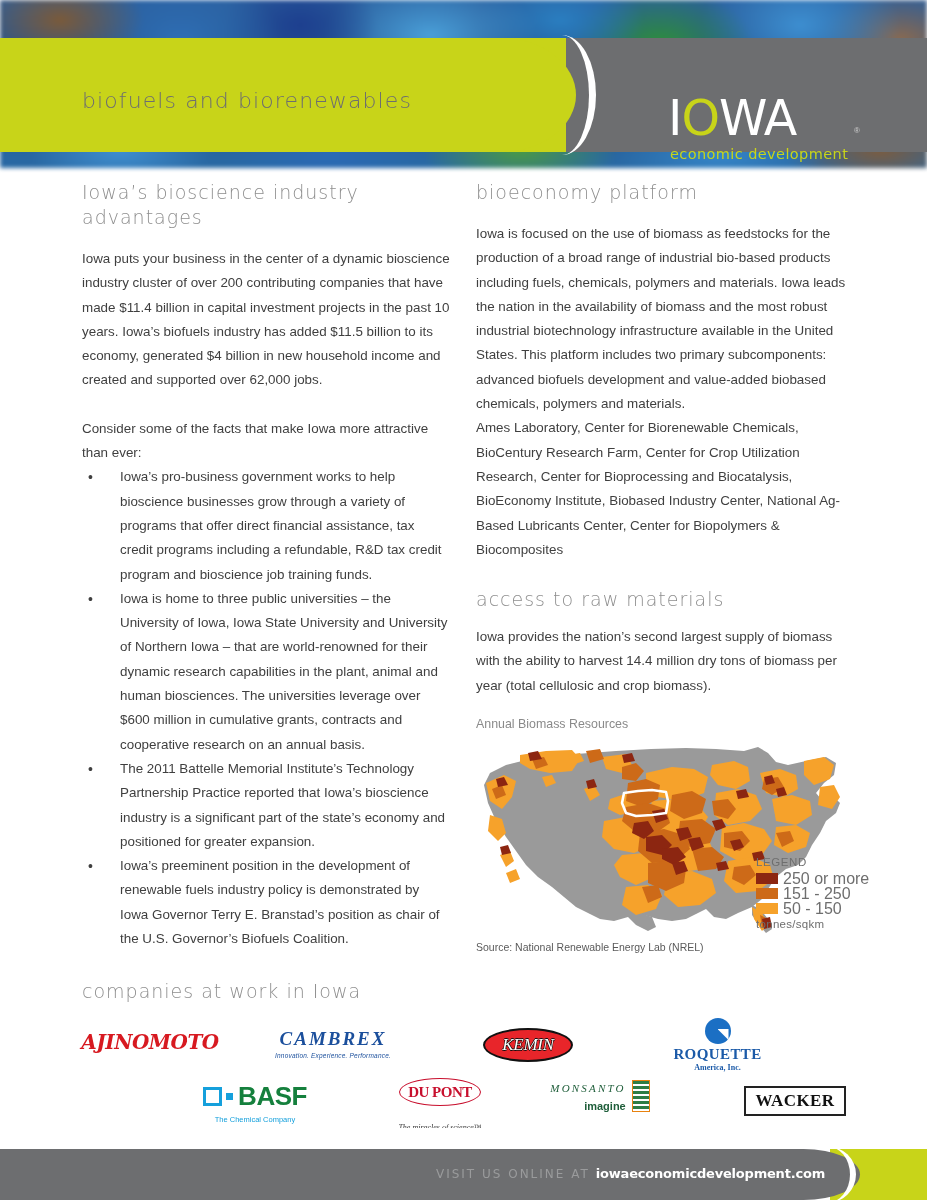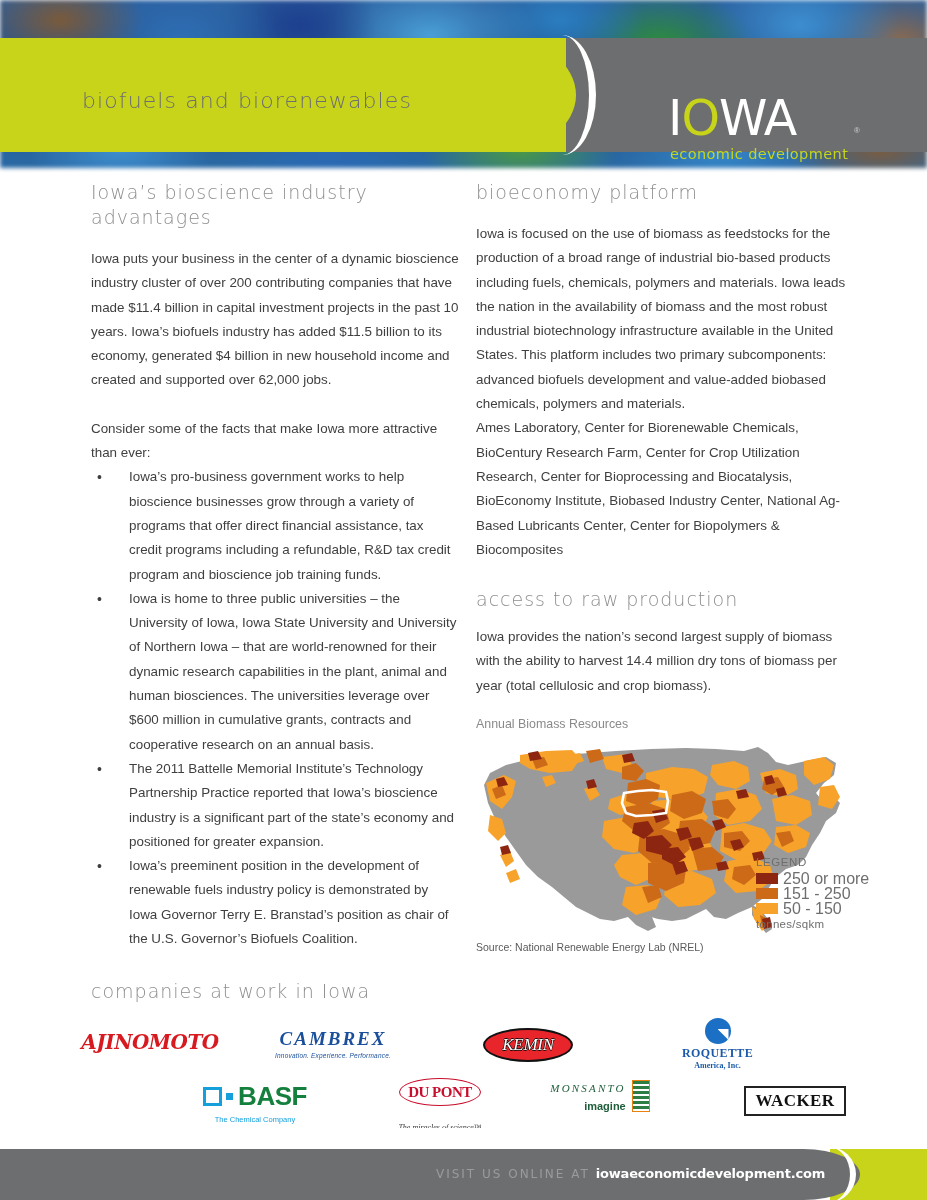--- a/index.html
+++ b/index.html
@@ -121,21 +121,21 @@
     white-space: nowrap;
   }
 
   
   #content {
     position: absolute;
     left: 0; top: 168px;
     width: 927px;
   }
   .col { position: absolute; top: 0; }
-  #col-left  { left: 91px;  width: 368px; }
+  #col-left  { left: 82px;  width: 368px; }
   #col-right { left: 476px; width: 372px; }
 
   h2.section-head {
     margin: 0;
     font-family: "DejaVu Sans", sans-serif;
     font-weight: 300;
     font-size: 19px;
     line-height: 25px;
     letter-spacing: 1.0px;
     color: #8e8e8e;
@@ -287,21 +287,21 @@
     content: "";
     position: absolute;
     right: 2px; top: 11px;
     width: 11px; height: 11px;
     background: #ffffff;
     clip-path: polygon(0 0, 100% 0, 100% 100%);
   }
   .roquette-main {
     font-family: "Liberation Serif", serif;
     font-weight: bold;
-    font-size: 12px;
+    font-size: 15px;
     color: #1b5aa8;
     letter-spacing: 0.4px;
   }
   .roquette-sub {
     font-family: "Liberation Serif", serif;
     font-weight: bold;
     font-size: 8px;
     color: #1b5aa8;
   }
   .basf-row { display: flex; align-items: center; justify-content: center; }
@@ -457,21 +457,21 @@
       <li>The 2011 Battelle Memorial Institute’s Technology Partnership Practice reported that Iowa’s bioscience industry is a significant part of the state’s economy and positioned for greater expansion.</li>
       <li>Iowa’s preeminent position in the development of renewable fuels industry policy is demonstrated by Iowa Governor Terry E. Branstad’s position as chair of the U.S. Governor’s Biofuels Coalition.</li>
     </ul>
     <h2 class="section-head" style="margin-top:28px;">companies at work in Iowa</h2>
   </div>
 
   <div class="col" id="col-right">
     <h2 class="section-head" style="margin-top:12px;">bioeconomy platform</h2>
     <p class="body" style="margin-top:17px;">Iowa is focused on the use of biomass as feedstocks for the production of a broad range of industrial bio-based products including fuels, chemicals, polymers and materials.  Iowa leads the nation in the availability of biomass and the most robust industrial biotechnology infrastructure available in the United States.  This platform includes two primary subcomponents: advanced biofuels development and value-added biobased chemicals, polymers and materials.</p>
     <p class="body">Ames Laboratory, Center for Biorenewable Chemicals, BioCentury Research Farm, Center for Crop Utilization Research, Center for Bioprocessing and Biocatalysis, BioEconomy Institute, Biobased Industry Center, National Ag-Based Lubricants Center, Center for Biopolymers &amp; Biocomposites</p>
-    <h2 class="section-head" style="margin-top:25px;">access to raw production</h2>
+    <h2 class="section-head" style="margin-top:25px;">access to raw materials</h2>
     <p class="body" style="margin-top:13px;">Iowa provides the nation’s second largest supply of biomass with the ability to harvest 14.4 million dry tons of biomass per year (total cellulosic and crop biomass).</p>
     <p id="map-caption" style="margin-top:17px;">Annual Biomass Resources</p>
 
     <div id="map-wrap" style="margin-top:4px;">
       <svg id="map-svg" width="372" height="200" viewBox="0 0 372 200">
 
         <g>
           <path d="M8,48 L14,36 L30,28 L46,24 L70,20 L100,17 L140,14 L175,12 L210,11 L240,12 L268,14
                    L282,10 L292,16 L300,25 L312,28 L330,24 L350,20 L360,26 L358,38 L348,46 L340,56
                    L345,62 L356,58 L364,66 L360,76 L350,84 L344,96 L336,108 L330,120 L322,128 L310,132

